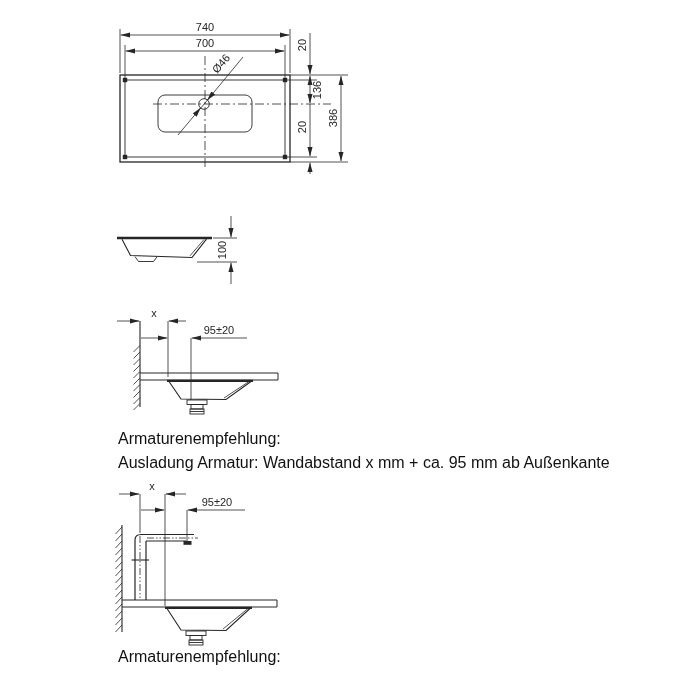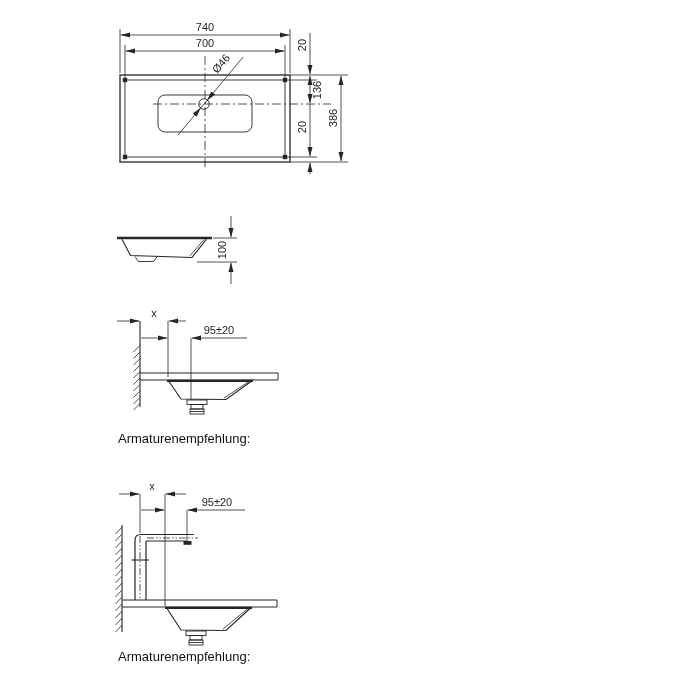--- a/index.html
+++ b/index.html
@@ -1,19 +1,19 @@
 <!DOCTYPE html>
 <html><head>
 <meta charset="utf-8">
 <style>
   html,body{margin:0;padding:0;background:#ffffff;}
   #canvas{position:relative;width:700px;height:700px;background:#ffffff;overflow:hidden;
           font-family:"Liberation Sans", sans-serif;}
   #drawing{position:absolute;left:0;top:0;}
-  .note{position:absolute;left:118px;color:#111111;font-size:13px;line-height:17px;
+  .note{position:absolute;left:118px;color:#111111;font-size:16px;line-height:17px;
         font-family:"Liberation Sans", sans-serif;white-space:nowrap;}
   svg text{font-family:"Liberation Sans", sans-serif;font-size:11px;fill:#262626;}
   svg .obj{stroke:#262626;stroke-width:1.1;fill:none;}
   svg .thin{stroke:#262626;stroke-width:0.8;fill:none;}
   svg .thick{stroke:#262626;stroke-width:2.4;fill:none;}
   svg .cl{stroke:#262626;stroke-width:0.8;fill:none;stroke-dasharray:9 3 2 3;}
   svg .cl2{stroke:#262626;stroke-width:0.8;fill:none;stroke-dasharray:7 2 1.5 2 1.5 2;}
 </style>
 </head>
 <body>
@@ -185,15 +185,16 @@
       <line x1="186" y1="494" x2="165.8" y2="494" class="thin" marker-end="url(#ah)"></line>
       <line x1="141" y1="510" x2="164.2" y2="510" class="thin" marker-end="url(#ah)"></line>
       <line x1="245" y1="510" x2="187.8" y2="510" class="thin" marker-end="url(#ah)"></line>
     </g>
     <text x="152" y="490" text-anchor="middle">x</text>
     <text x="217" y="506" text-anchor="middle">95±20</text>
   </g>
 </svg>
 
 <div class="note" style="top:430px">Armaturenempfehlung:</div>
+<div class="note" style="top:454px">Ausladung Armatur: Wandabstand x mm + ca. 95 mm ab Außenkante</div>
 <div class="note" style="top:648px">Armaturenempfehlung:</div>
 
 </div>
 
 </body></html>

